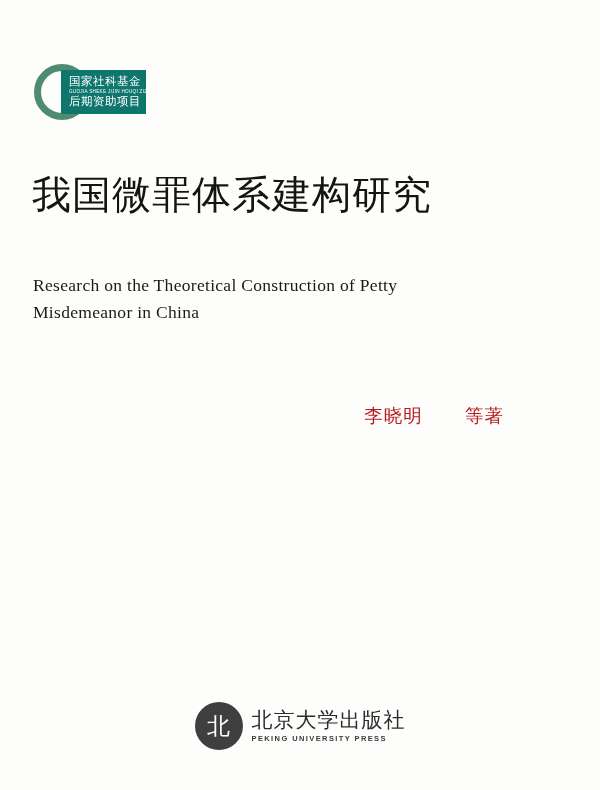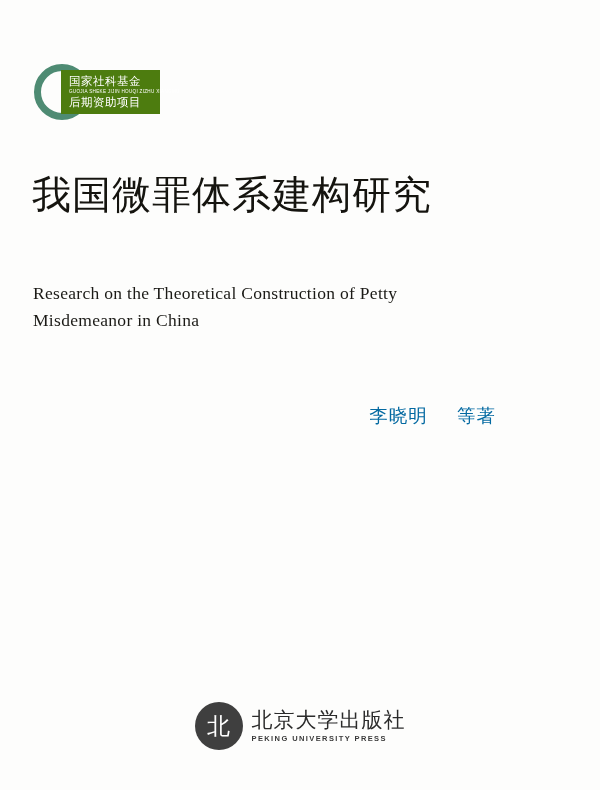--- a/index.html
+++ b/index.html
@@ -44,43 +44,43 @@
     right: -2px;
     top: 16px;
     width: 20px;
     height: 24px;
     background: #fdfdfc;
   }
   .badge-block {
     position: absolute;
     left: 27px;
     top: 8px;
-    width: 99px;
+    width: 85px;
     height: 44px;
-    background: #4d7c0f;
+    background: #0f766e;
     color: #ffffff;
     box-sizing: border-box;
     padding: 4px 3px 0 8px;
   }
   .badge-line1 {
     font-family: "Liberation Sans", sans-serif;
     font-size: 11.5px;
     letter-spacing: 0.5px;
     line-height: 14px;
     white-space: nowrap;
   }
   .badge-pinyin {
     font-family: "Liberation Sans", sans-serif;
     font-size: 4.6px;
     letter-spacing: 0.3px;
     line-height: 7px;
     white-space: nowrap;
   }
   .badge-line2 {
-    font-family: Liberation Sans, sans-serif;
+    font-family: Liberation Mono, monospace;
     font-size: 11.5px;
     letter-spacing: 0.5px;
     line-height: 14px;
     white-space: nowrap;
   }
 
   
   .title-cn {
     position: absolute;
     left: 32px;
@@ -88,37 +88,37 @@
     font-family: "DejaVu Sans", sans-serif;
     font-weight: normal;
     font-size: 39px;
     letter-spacing: 1px;
     color: #15140f;
     white-space: nowrap;
   }
   .title-en {
     position: absolute;
     left: 33px;
-    top: 280px;
+    top: 272px;
     width: 420px;
     font-family: "Liberation Serif", serif;
     font-size: 17.5px;
     line-height: 27px;
     color: #1b1a16;
     letter-spacing: 0.3px;
   }
 
   
   .author {
     position: absolute;
-    right: 104px;
+    right: 96px;
     top: 403px;
-    font-family: Liberation Serif, serif;
+    font-family: Liberation Mono, monospace;
     font-size: 18.5px;
-    color: #0369a1;
+    color: #b91c1c;
     letter-spacing: 1px;
     white-space: nowrap;
   }
   .author .sep {
     display: inline-block;
     width: 18px;
   }
 
   
   .publisher {

